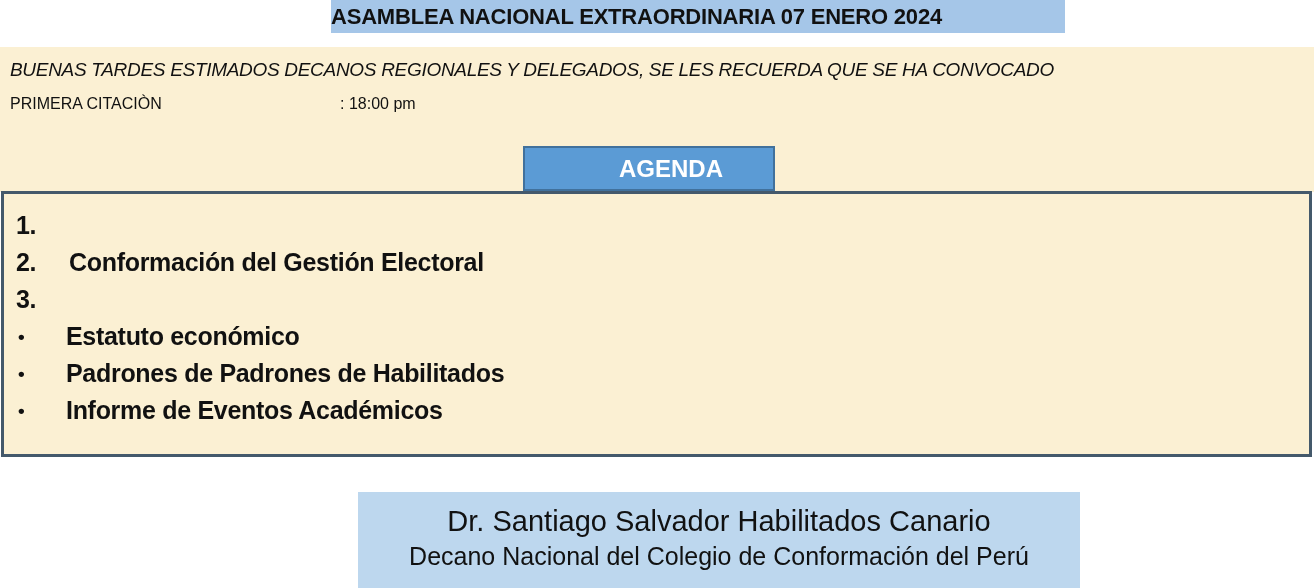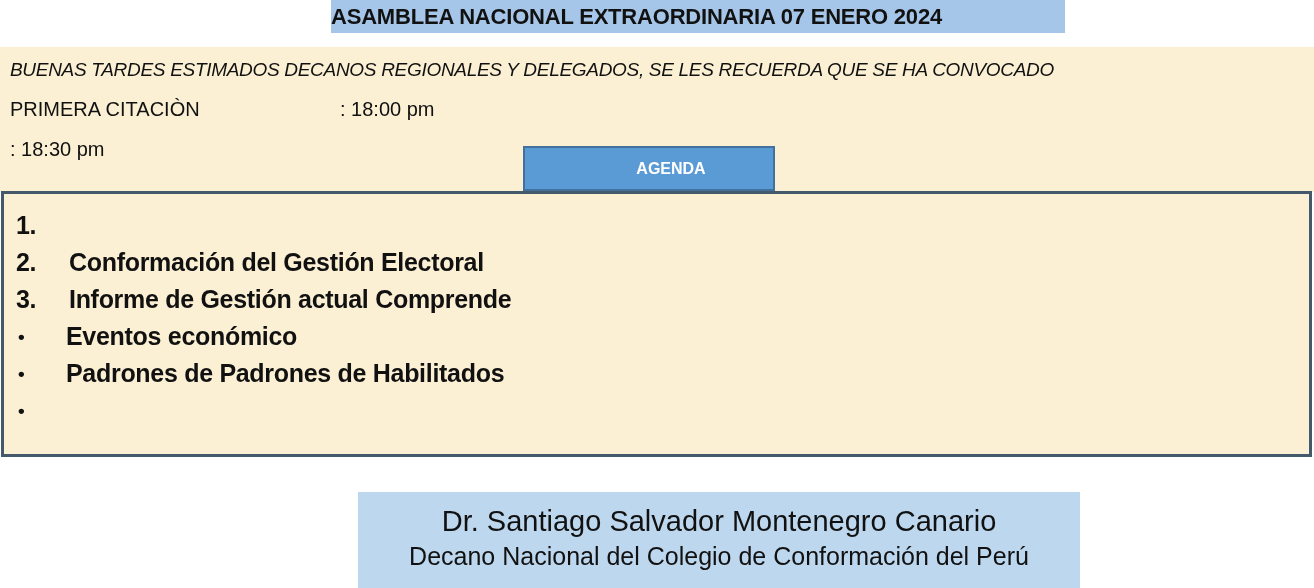--- a/index.html
+++ b/index.html
@@ -33,33 +33,33 @@
     background: var(--panel-bg, #fbf0d3);
     padding: 7px 0 0 10px;
   }
   .notice-line {
     font-size: 19px; line-height: 32px; letter-spacing: -0.3px;
     white-space: nowrap;
     font-style: italic;
   }
   .citation-row {
     display: flex; height: 33px; align-items: center;
-    font-size: 20px; margin-top: 7px; white-space: nowrap;
+    font-size: 16px; margin-top: 1px; white-space: nowrap;
   }
   .citation-row:first-of-type { margin-top: 3px; }
   .citation-label { width: 330px; }
 
   
   .agenda-btn {
     left: 523px; top: 146px; width: 252px; height: 45px;
     background: var(--button-bg, #5b9bd5);
     border: 2px solid var(--button-border, #41719c);
     color: var(--button-text, #ffffff);
     display: flex; align-items: center; justify-content: center;
-    font-weight: bold; font-size: 16px; z-index: 3; padding-left: 44px;
+    font-weight: bold; font-size: 24px; z-index: 3; padding-left: 44px;
   }
 
   
   .agenda-box {
     left: 1px; top: 191px; width: 1311px; height: 266px;
     background: var(--panel-bg, #fbf0d3);
     border: 3px solid var(--box-border, #44596b);
     padding-top: 13px; z-index: 2;
   }
   .agenda-row {
@@ -93,51 +93,50 @@
     <span>ASAMBLEA NACIONAL EXTRAORDINARIA 07 ENERO 2024</span>
   </div>
 
   <div class="abs notice">
     <div class="notice-line">BUENAS TARDES ESTIMADOS DECANOS REGIONALES Y DELEGADOS, SE LES RECUERDA QUE SE HA CONVOCADO</div>
     <div class="citation-row">
       <span class="citation-label">PRIMERA CITACIÒN</span>
       <span class="citation-time">: 18:00 pm</span>
     </div>
     <div class="citation-row">
-      <span class="citation-time">: 18:30 pm</span>
     </div>
   </div>
 
   <div class="abs agenda-btn">
     <span>AGENDA</span>
   </div>
 
   <div class="abs agenda-box">
     <div class="agenda-row">
       <span class="item-num">1.</span>
     </div>
     <div class="agenda-row">
       <span class="item-num">2.</span>
       <span class="item-text">Conformación del Gestión Electoral</span>
     </div>
     <div class="agenda-row">
       <span class="item-num">3.</span>
-      <span class="item-text">Informe de Gestión actual Comprende</span>
     </div>
     <div class="agenda-row">
       <span class="bullet-glyph">•</span>
-      <span class="item-text">Eventos económico</span>
+      <span class="item-text">Estatuto económico</span>
     </div>
     <div class="agenda-row">
       <span class="bullet-glyph">•</span>
       <span class="item-text">Padrones de Padrones de Habilitados</span>
     </div>
     <div class="agenda-row">
       <span class="bullet-glyph">•</span>
+      <span class="item-text">Informe de Eventos Académicos</span>
     </div>
   </div>
 
   <div class="abs signature">
-    <div class="sig-name">Dr. Santiago Salvador Montenegro Canario</div>
+    <div class="sig-name">Dr. Santiago Salvador Habilitados Canario</div>
     <div class="sig-title">Decano Nacional del Colegio de Conformación del Perú</div>
   </div>
 
 </div>
 
 </body></html>

